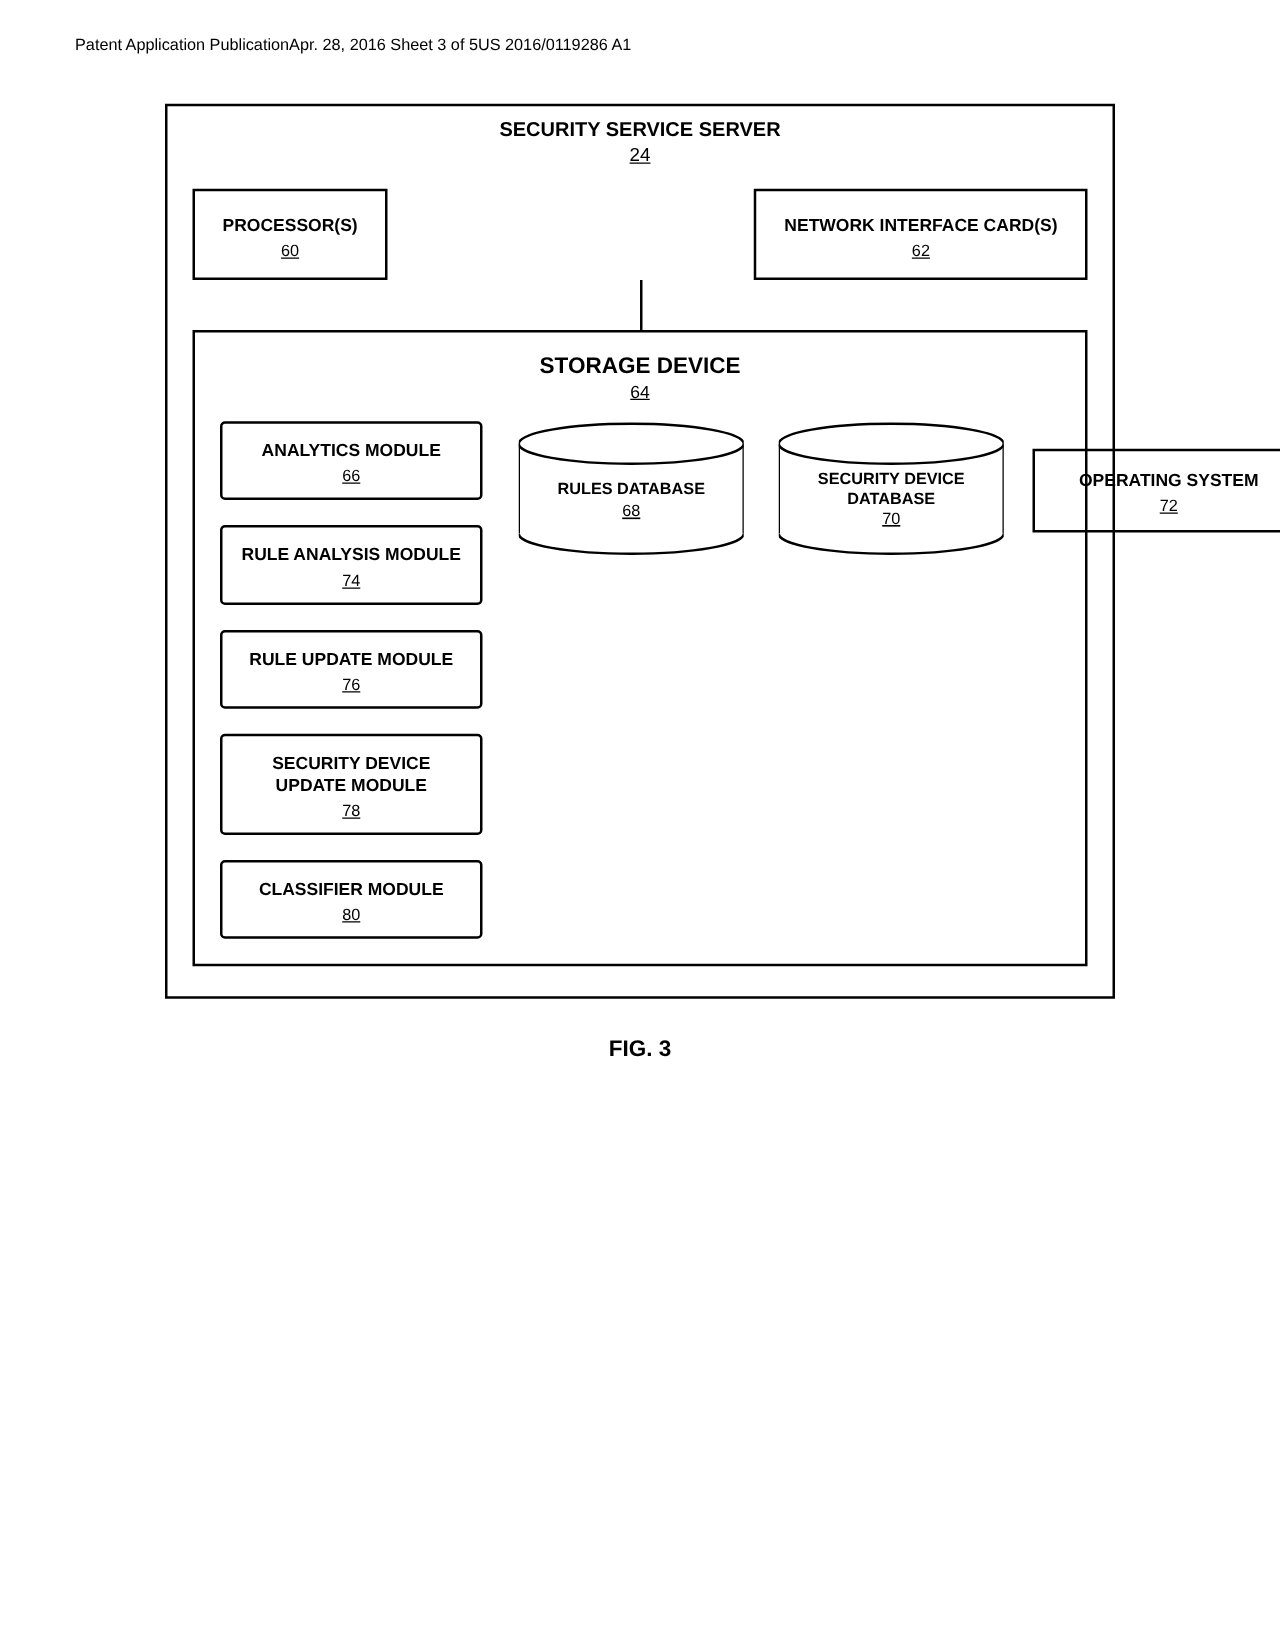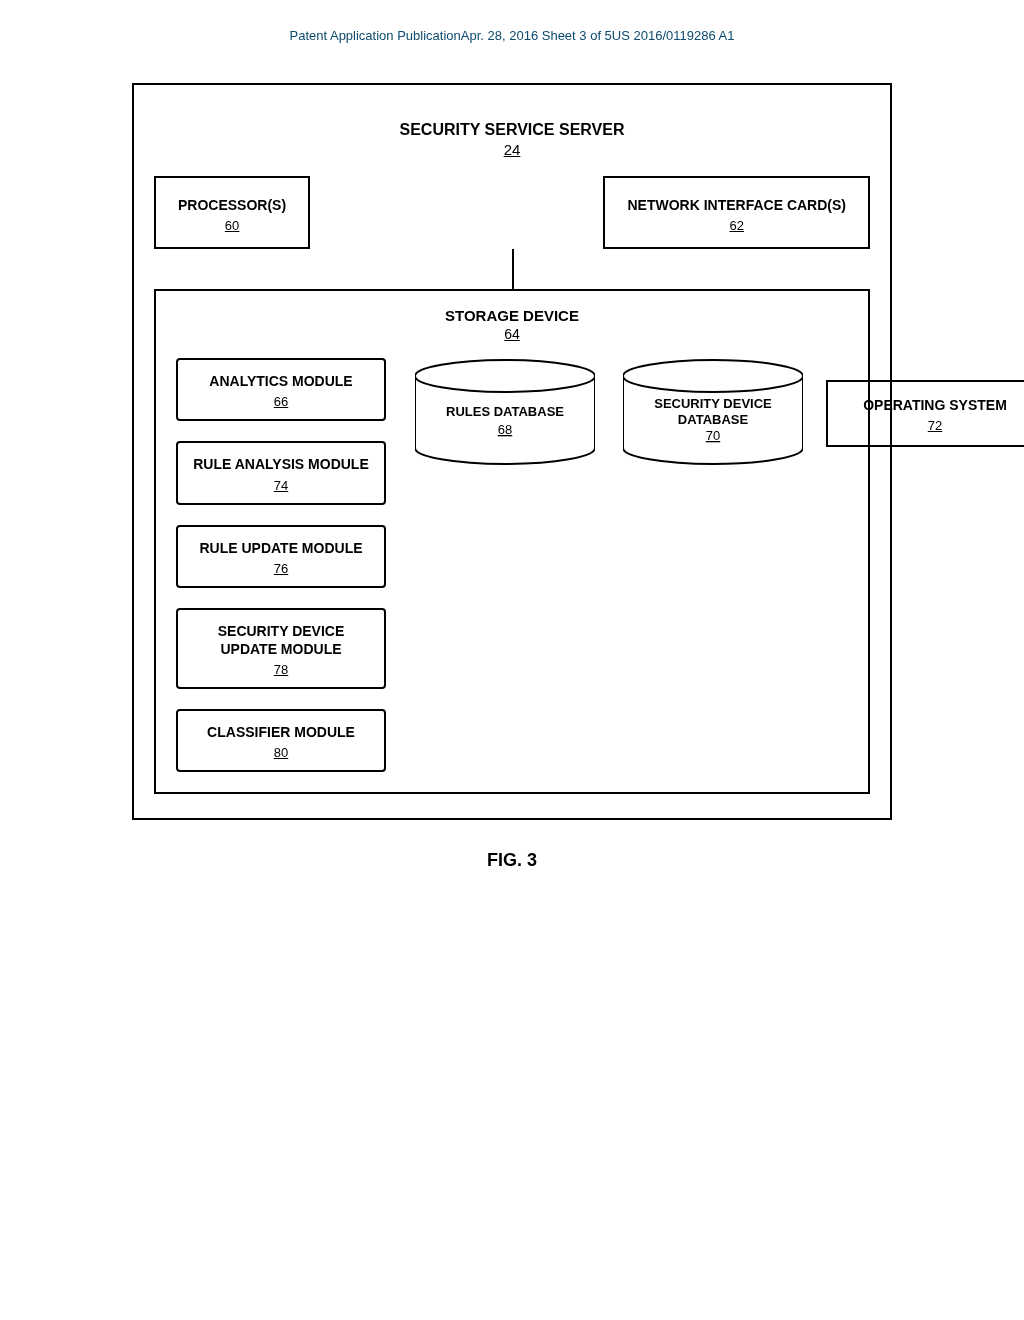--- a/index.html
+++ b/index.html
@@ -7,40 +7,40 @@
       background: #fff;
       font-family: Arial, Helvetica, sans-serif;
       width: 1024px;
       min-height: 1320px;
       position: relative;
     }
 
     
     .patent-header {
       display: flex;
-      justify-content: center;
+      justify-content: flex-start;
       align-items: flex-start;
       padding: 28px 60px 10px 60px;
       font-size: 13px;
-      color: #0c4a6e;
+      color: #000000;
     }
 
     
     .diagram-container {
       display: flex;
       flex-direction: column;
       align-items: center;
       padding: 30px 60px 20px 60px;
     }
 
     
     .outer-box {
       border: 2px solid #000;
       width: 760px;
-      padding: 36px 20px 24px 20px;
+      padding: 11px 20px 24px 20px;
       position: relative;
     }
 
     .outer-box-title {
       text-align: center;
       font-weight: bold;
       font-size: 16px;
       margin-bottom: 2px;
     }
 
@@ -100,21 +100,21 @@
     
     .storage-box {
       border: 2px solid #000;
       width: 100%;
       padding: 16px 20px 20px 20px;
     }
 
     .storage-box-title {
       text-align: center;
       font-weight: bold;
-      font-size: 15px;
+      font-size: 18px;
       margin-bottom: 2px;
     }
 
     .storage-box-id {
       text-align: center;
       font-size: 14px;
       text-decoration: underline;
       margin-bottom: 16px;
     }
 

